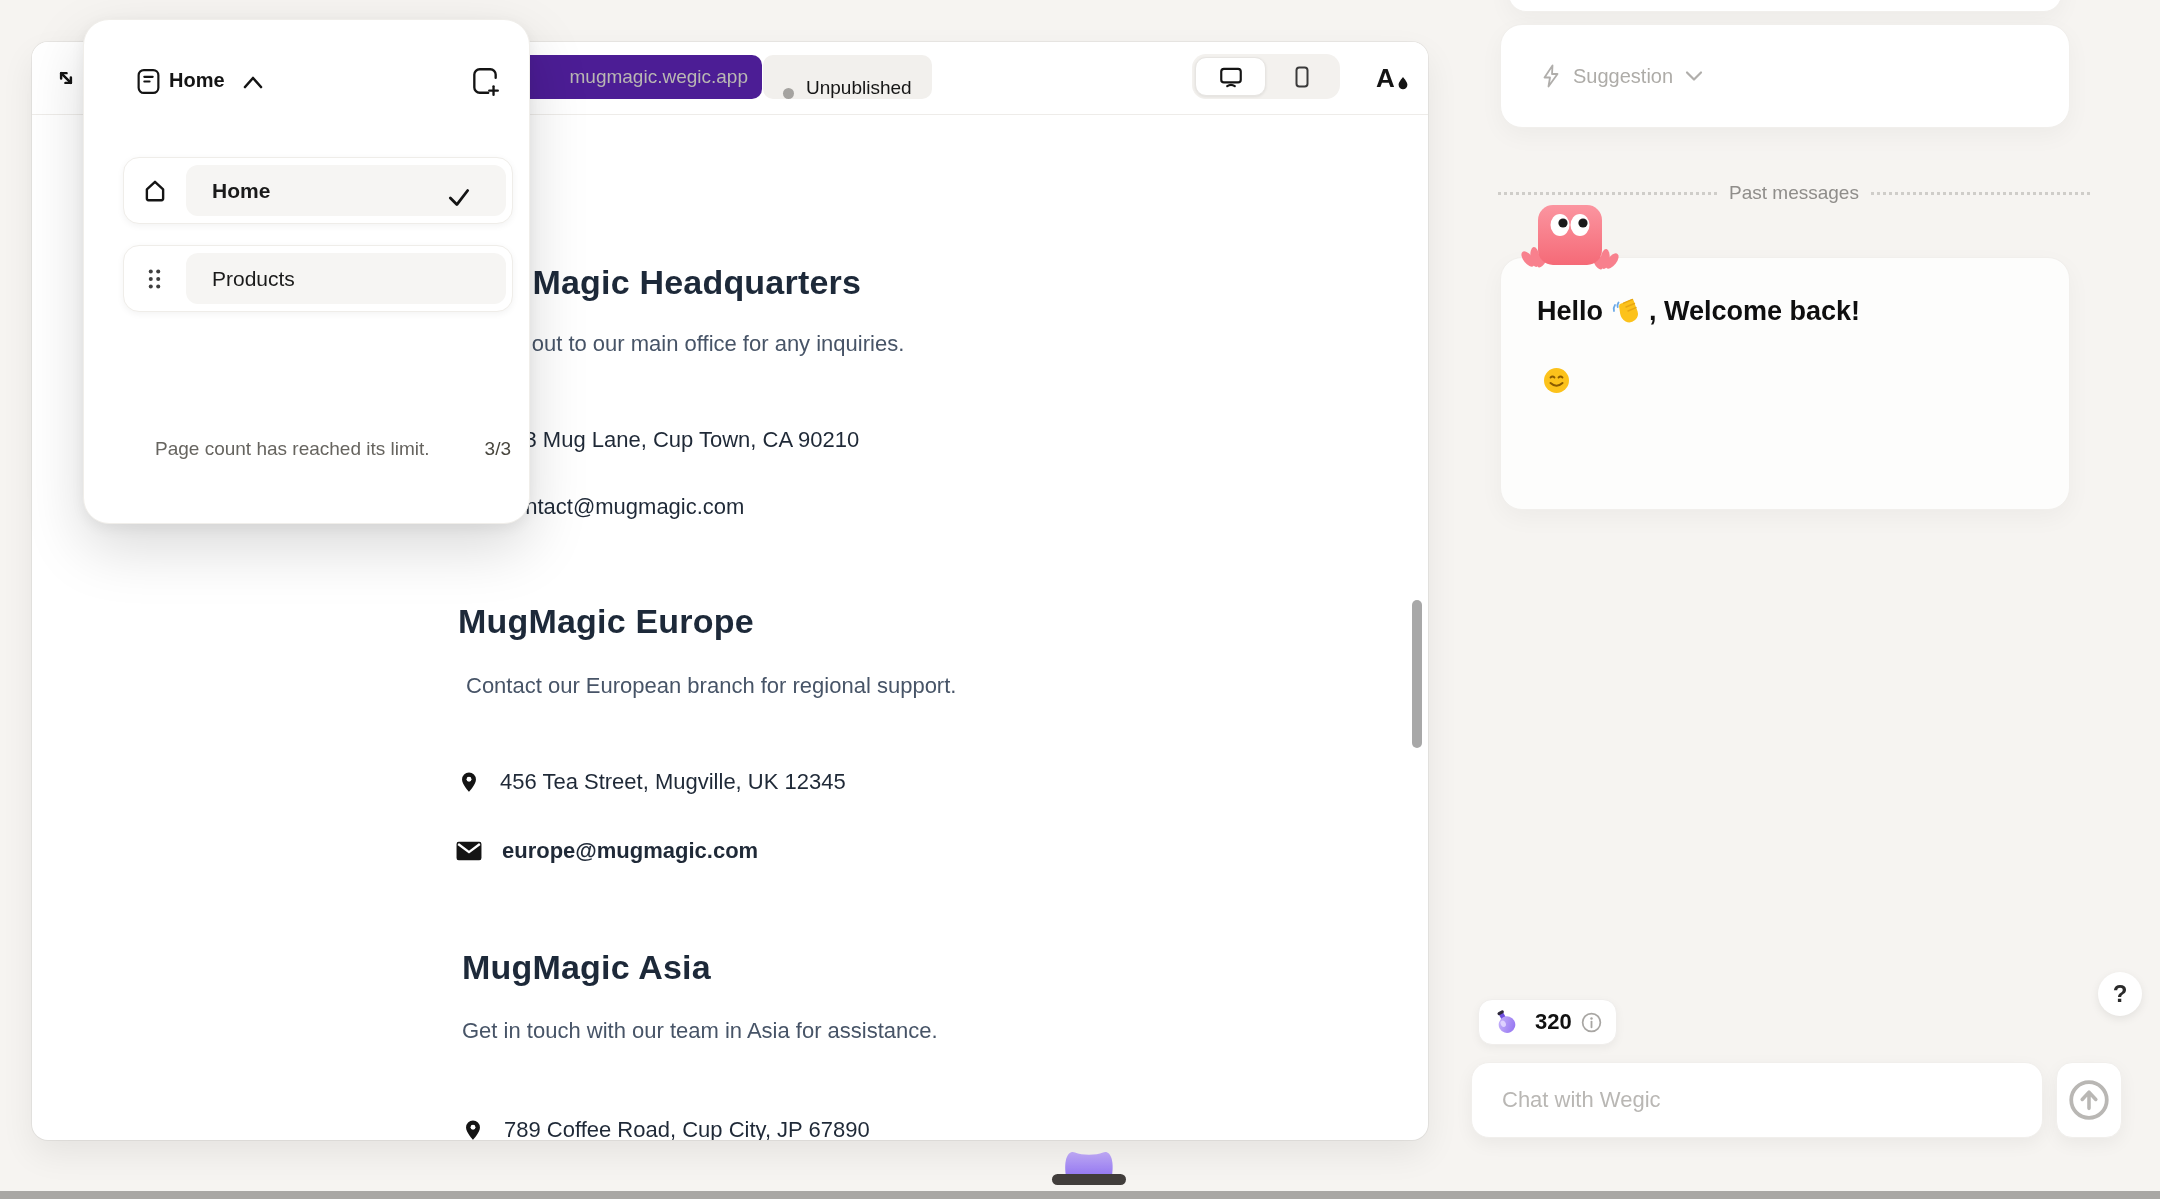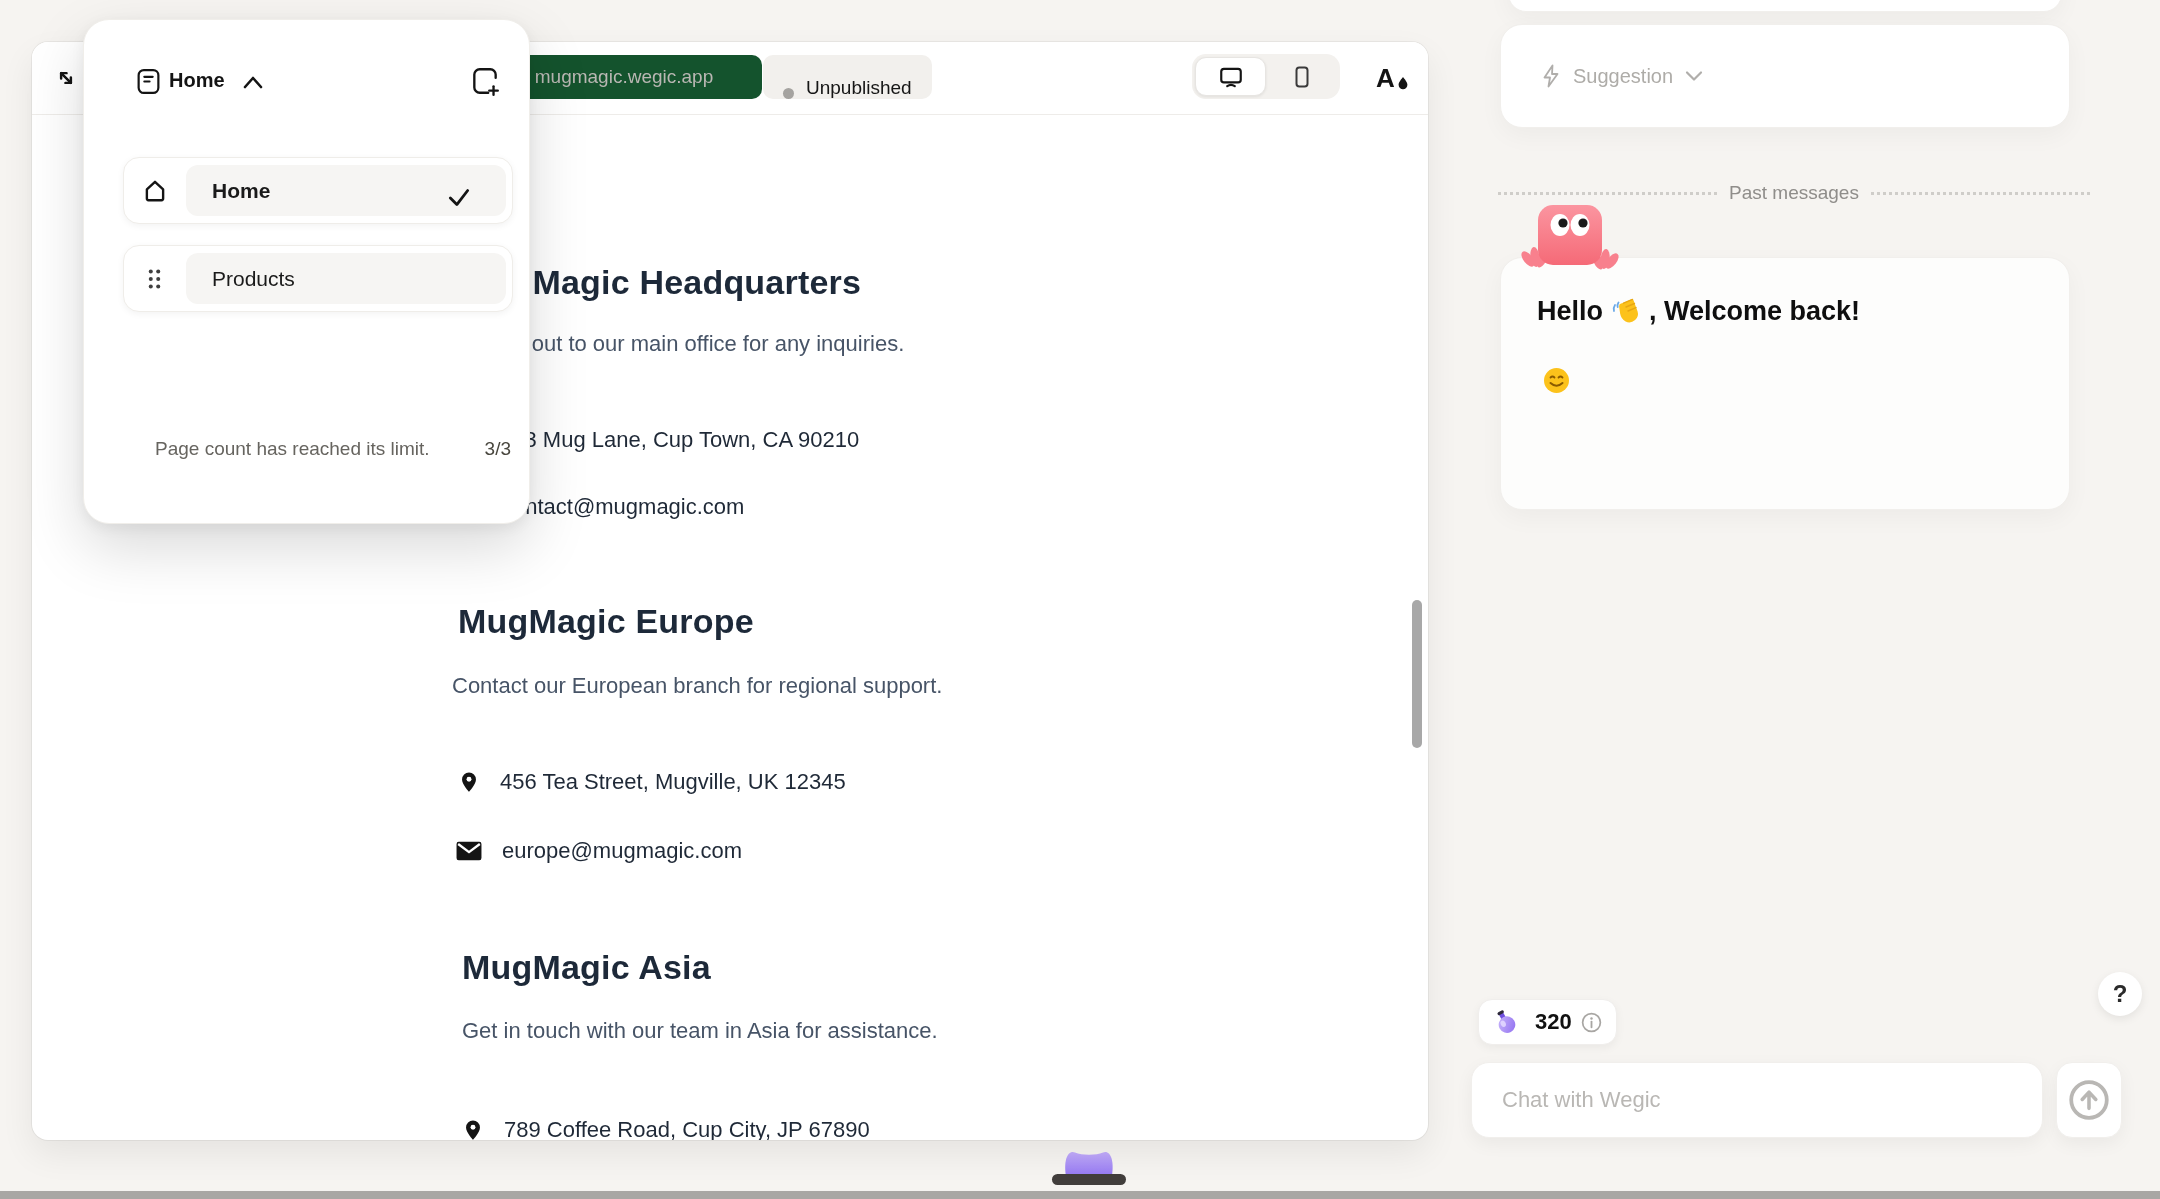--- a/index.html
+++ b/index.html
@@ -6,22 +6,22 @@
   html,body { width:2160px; height:1199px; overflow:hidden; }
   body { font-family:"Liberation Sans", sans-serif; background:#f6f4f1; position:relative; }
 
   
   .canvas { position:absolute; left:32px; top:42px; width:1396px; height:1098px;
     background:#ffffff; border-radius:16px; overflow:hidden;
     box-shadow:0 0 0 1px rgba(0,0,0,.05), 0 14px 34px rgba(0,0,0,.07); z-index:1; }
   .toolbar { position:absolute; left:0; top:0; width:100%; height:73px; background:#fff;
     border-bottom:1px solid #eeece9; }
   .icon-btn { position:absolute; display:flex; align-items:center; justify-content:center; cursor:pointer; }
-  .url-pill { position:absolute; left:468px; top:13px; width:262px; height:44px; background:#14532d;
-    border-radius:10px; display:flex; align-items:center; justify-content:center; padding-right:14px;
+  .url-pill { position:absolute; left:468px; top:13px; width:262px; height:44px; background:#4c1d95;
+    border-radius:10px; display:flex; align-items:center; justify-content:flex-end; padding-right:14px;
     color:#b9b7b3; font-size:19px; }
   .status-pill { position:absolute; left:731px; top:13px; height:44px; padding:0 20px; background:#f2f0ed;
     border-radius:10px; display:flex; align-items:flex-end; gap:12px; color:#161616; font-size:19px; }
   .status-dot { width:11px; height:11px; border-radius:50%; background:#a5a3a0; }
   .seg { position:absolute; left:1160px; top:12px; width:148px; height:45px; background:#f3f1ee;
     border-radius:14px; display:flex; align-items:center; padding:3px; }
   .seg-item { width:71px; height:39px; display:flex; align-items:center; justify-content:center;
     border-radius:11px; cursor:pointer; }
   .seg-item.active { background:#fff; border:1px solid #e7e5e2; box-shadow:0 1px 3px rgba(0,0,0,.08); }
   .font-btn { position:absolute; left:1340px; top:16px; width:40px; height:40px; }
@@ -134,29 +134,29 @@
   </div>
   <div class="row-line" style="left:424px; top:452px;">
     <svg width="26" height="20" viewBox="0 0 24 18">
       <rect x="0.5" y="0.5" width="23" height="17" rx="2" fill="#141414"></rect>
       <path d="M2 2.5 L12 10 L22 2.5" stroke="#ffffff" stroke-width="2.2" fill="none"></path>
     </svg>
     <span>contact@mugmagic.com</span>
   </div>
 
   <div class="sec-h" style="left:426px; top:560px;">MugMagic Europe</div>
-  <div class="sec-p" style="left:420px; top:631px;text-align:center;">Contact our European branch for regional support.</div>
+  <div class="sec-p" style="left:434px; top:631px;text-align:center;">Contact our European branch for regional support.</div>
   <div class="row-line" style="left:426px; top:726px;">
     <svg width="22" height="28" viewBox="0 0 24 24">
       <path d="M12 1.6 a7.6 7.6 0 0 0 -7.6 7.6 c0 5.4 7.6 13.4 7.6 13.4 s7.6 -8 7.6 -13.4 A7.6 7.6 0 0 0 12 1.6z" fill="#141414"></path>
       <circle cx="12" cy="9" r="2.7" fill="#ffffff"></circle>
     </svg>
     <span>456 Tea Street, Mugville, UK 12345</span>
   </div>
-  <div class="row-line" style="left:424px; top:796px;">
+  <div class="row-line" style="left:424px; top:796px;font-weight:bold;">
     <svg width="26" height="20" viewBox="0 0 24 18">
       <rect x="0.5" y="0.5" width="23" height="17" rx="2" fill="#141414"></rect>
       <path d="M2 2.5 L12 10 L22 2.5" stroke="#ffffff" stroke-width="2.2" fill="none"></path>
     </svg>
     <span>europe@mugmagic.com</span>
   </div>
 
   <div class="sec-h" style="left:430px; top:906px;">MugMagic Asia</div>
   <div class="sec-p" style="left:430px; top:976px;">Get in touch with our team in Asia for assistance.</div>
   <div class="row-line" style="left:430px; top:1074px;">

